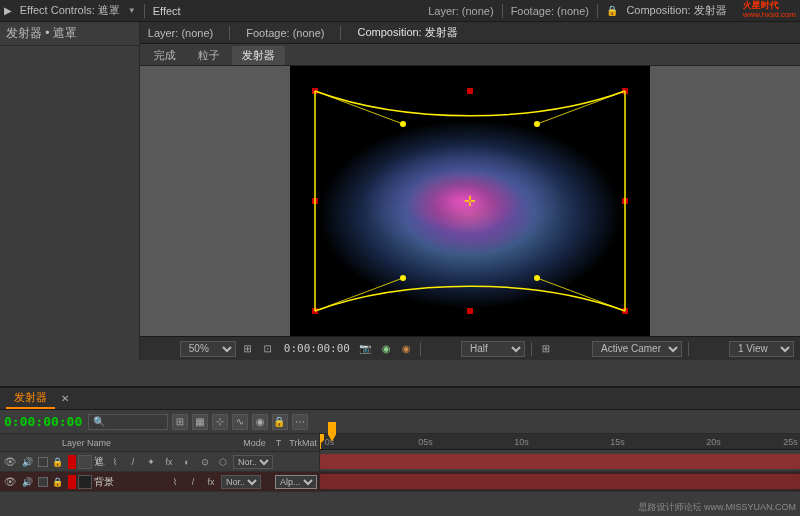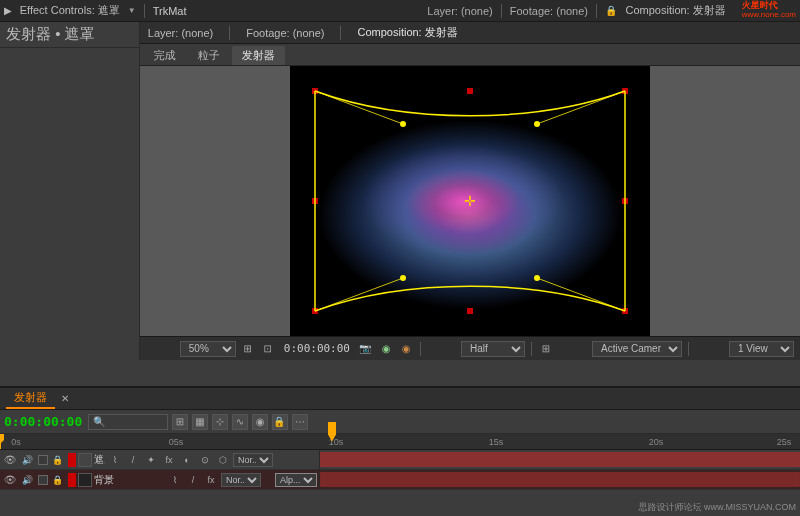--- a/index.html
+++ b/index.html
@@ -33,21 +33,21 @@
     
     .left-panel {
       width: 320px;
       background: #3c3c3c;
       border-right: 1px solid #2a2a2a;
       display: flex;
       flex-direction: column;
     }
     .left-panel-breadcrumb {
       padding: 3px 6px;
-      font-size: 15px;
+      font-size: 12px;
       color: #bbb;
       background: #3c3c3c;
       border-bottom: 1px solid #2a2a2a;
     }
     .left-panel-content {
       flex: 1;
       background: #3c3c3c;
     }
 
     
@@ -398,32 +398,32 @@
 </head>
 <body>
 
 <div class="full-layout">
 
   <div class="top-bar">
     <span style="color:#bbb;font-size:10px;">▶</span>
     <span style="font-size:11px;color:#bbb;cursor:pointer;text-align:right;">Effect Controls: 遮罩</span>
     <span style="font-size:8px;color:#999;cursor:pointer;">▼</span>
     <div class="top-bar-divider"></div>
-    <span style="cursor:pointer;">TrkMat</span>
+    <span style="cursor:pointer;">Effect</span>
     <div style="flex:1;"></div>
     <span style="color:#aaa;">Layer: (none)</span>
     <div class="top-bar-divider"></div>
     <span style="color:#aaa;">Footage: (none)</span>
     <div class="top-bar-divider"></div>
     <span style="font-size:10px;">🔒</span>
     <span style="color:#bbb;cursor:pointer;">Composition: 发射器</span>
 
     <div style="margin-left:8px;display:flex;flex-direction:column;align-items:flex-start;line-height:1.1;">
       <span style="color:#ff3300;font-size:9px;font-weight:bold;">火星时代</span>
-      <span style="color:#ff3300;font-size:8px;">www.none.com</span>
+      <span style="color:#ff3300;font-size:8px;">www.hxsd.com</span>
     </div>
   </div>
 
   <div class="panels-row">
 
     <div class="left-panel">
       <div class="left-panel-breadcrumb">发射器 • 遮罩</div>
       <div class="left-panel-content"></div>
     </div>
 
@@ -546,20 +546,27 @@
       </div>
 
       <div style="flex:1;position:relative;">
 
         <div style="position:absolute;left:0;top:0;width:8px;height:20px;background:#ffaa00;clip-path:polygon(0 0,100% 0,100% 65%,50% 100%,0 65%);cursor:pointer;z-index:10;"></div>
       </div>
     </div>
 
     <div style="display:flex;">
 
+      <div style="width:320px;flex-shrink:0;background:#383838;border-bottom:1px solid #2a2a2a;border-right:1px solid #2a2a2a;height:18px;display:flex;align-items:center;padding:0 2px;gap:8px;">
+        <span style="font-size:9px;color:#aaa;margin-left:60px;">Layer Name</span>
+        <span style="font-size:9px;color:#aaa;margin-left:8px;"></span>
+        <span style="font-size:9px;color:#aaa;margin-left:auto;margin-right:2px;">Mode</span>
+        <span style="font-size:9px;color:#aaa;">T</span>
+        <span style="font-size:9px;color:#aaa;">TrkMat</span>
+      </div>
 
       <div class="timeline-ruler" style="flex:1;">
 
         <span class="ruler-tick" style="left:2%;">0s</span>
         <span class="ruler-tick" style="left:22%;">05s</span>
         <span class="ruler-tick" style="left:42%;">10s</span>
         <span class="ruler-tick" style="left:62%;">15s</span>
         <span class="ruler-tick" style="left:82%;">20s</span>
         <span class="ruler-tick" style="left:98%;">25s</span>
 

